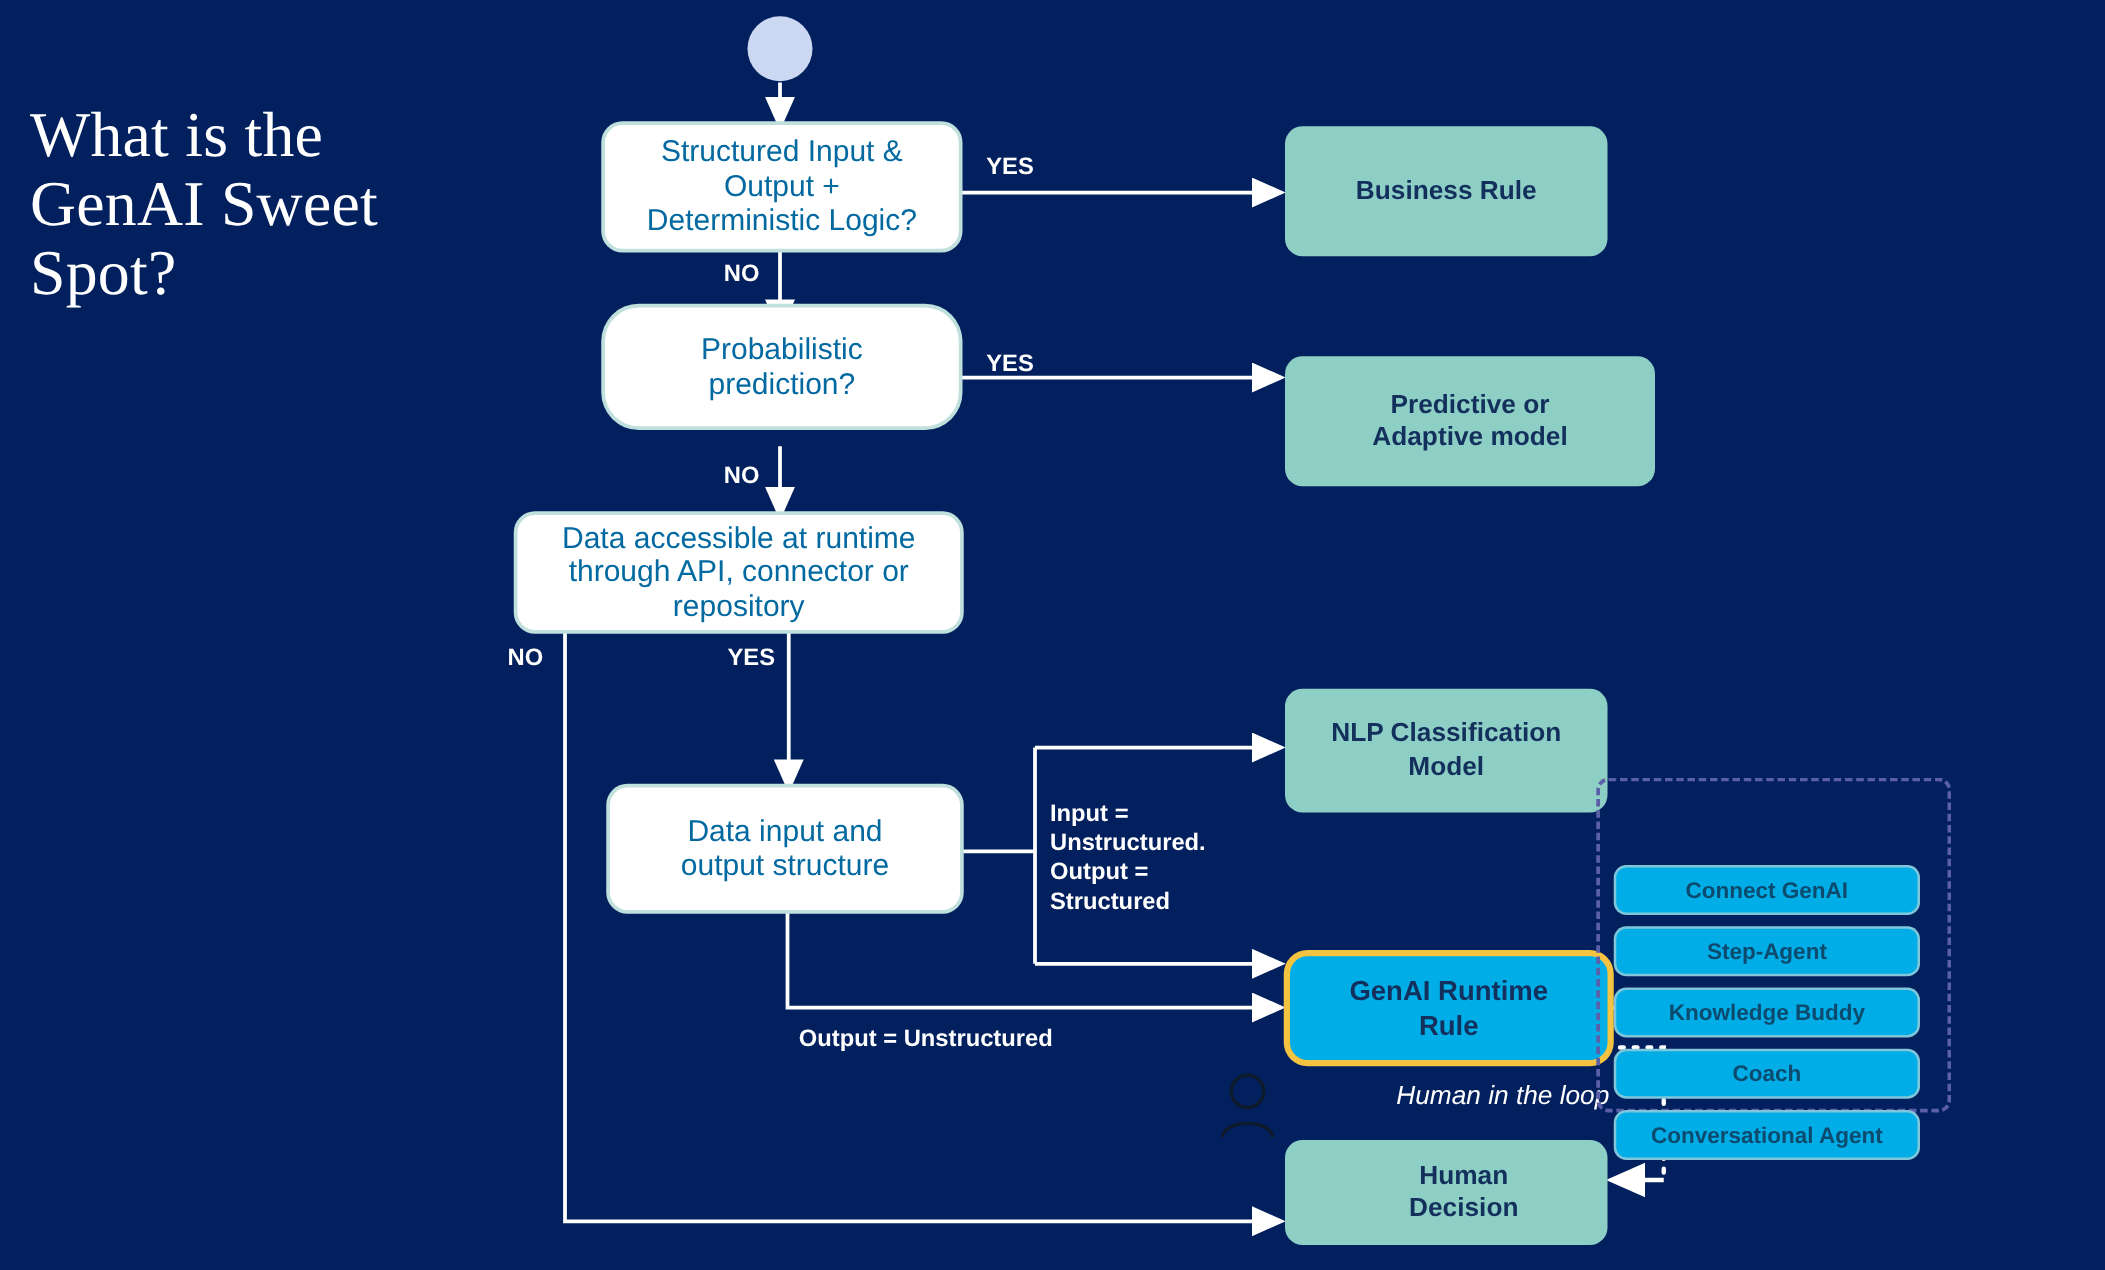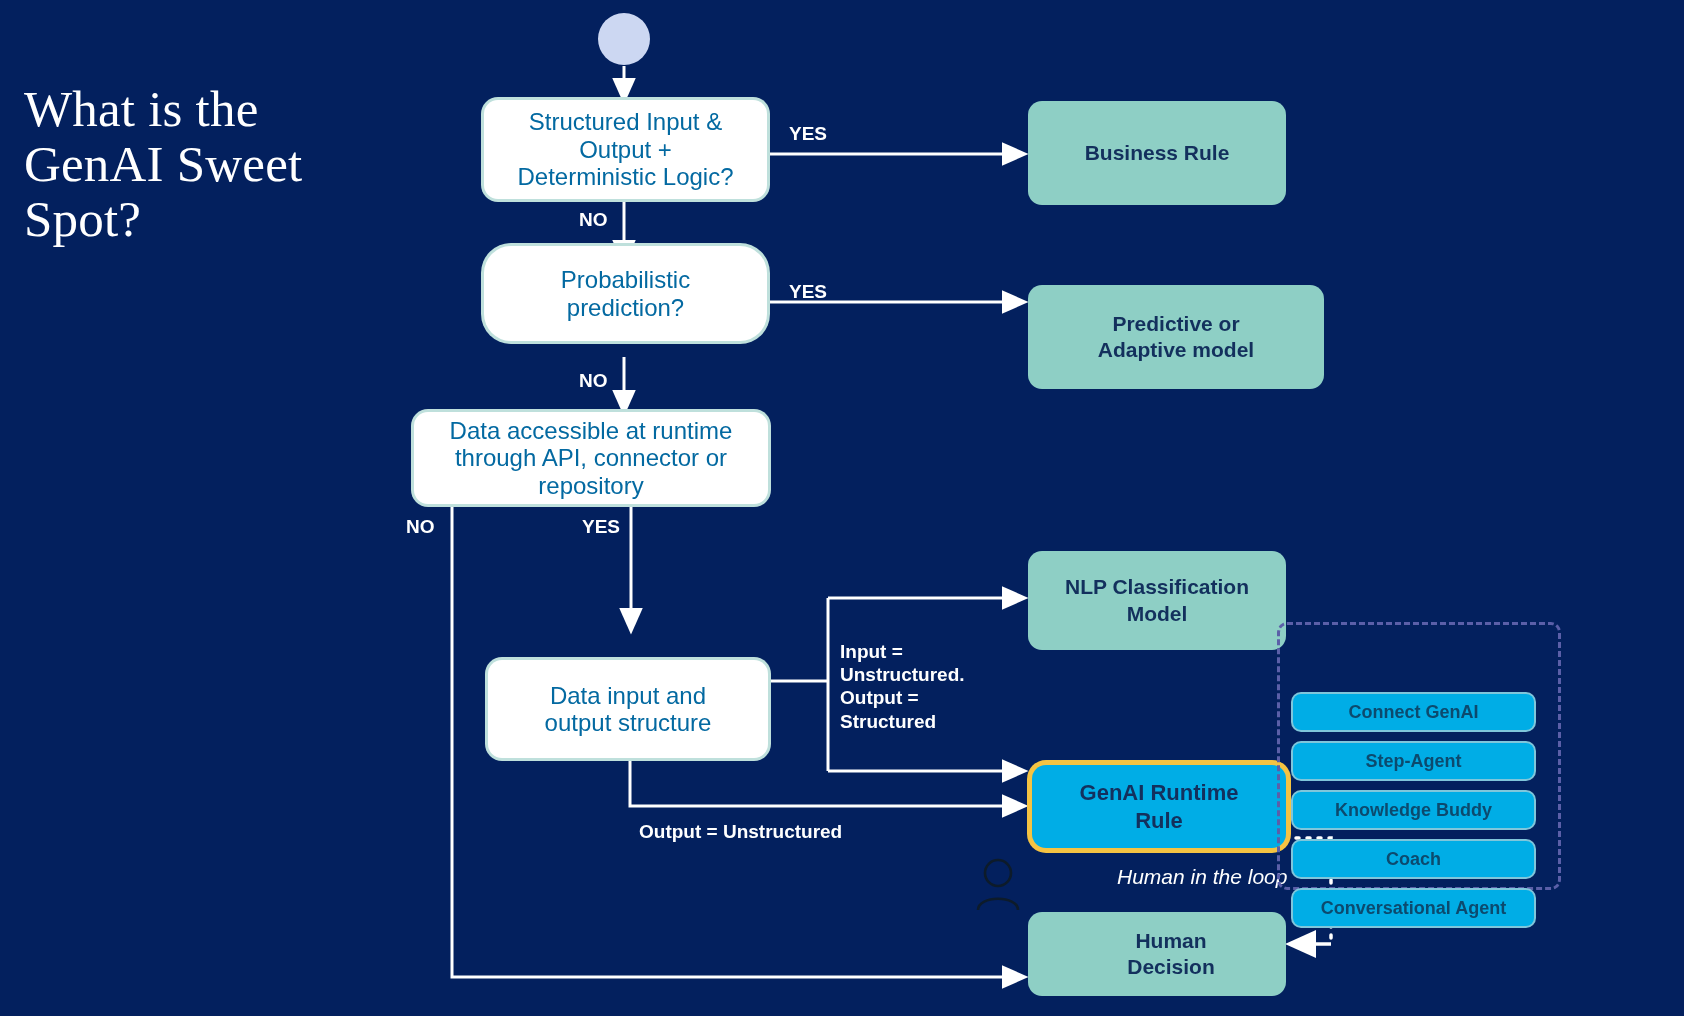--- a/index.html
+++ b/index.html
@@ -121,21 +121,21 @@
 Output +
 Deterministic Logic?</div>
 
   <div class="node qbox" style="left: 484px; top: 246px; width: 283px; height: 95px; white-space: pre-line; border-radius: 27px;">Probabilistic
 prediction?</div>
 
   <div class="node qbox" style="left: 414px; top: 412px; width: 354px; height: 92px; white-space: pre-line;">Data accessible at runtime
 through API, connector or
 repository</div>
 
-  <div class="node qbox" style="left: 488px; top: 660px; width: 280px; height: 98px; white-space: pre-line;">Data input and
+  <div class="node qbox" style="left: 488px; top: 630px; width: 280px; height: 98px; white-space: pre-line;">Data input and
 output structure</div>
 
   <div class="node tealbox" style="left: 1028px; top: 101px; width: 258px; height: 104px; white-space: pre-line;">Business Rule</div>
 
   <div class="node tealbox" style="left: 1028px; top: 261px; width: 296px; height: 104px; white-space: pre-line; margin-top: 24px;">Predictive or
 Adaptive model</div>
 
   <div class="node tealbox" style="left: 1028px; top: 551px; width: 258px; height: 99px; white-space: pre-line;">NLP Classification
 Model</div>
 

